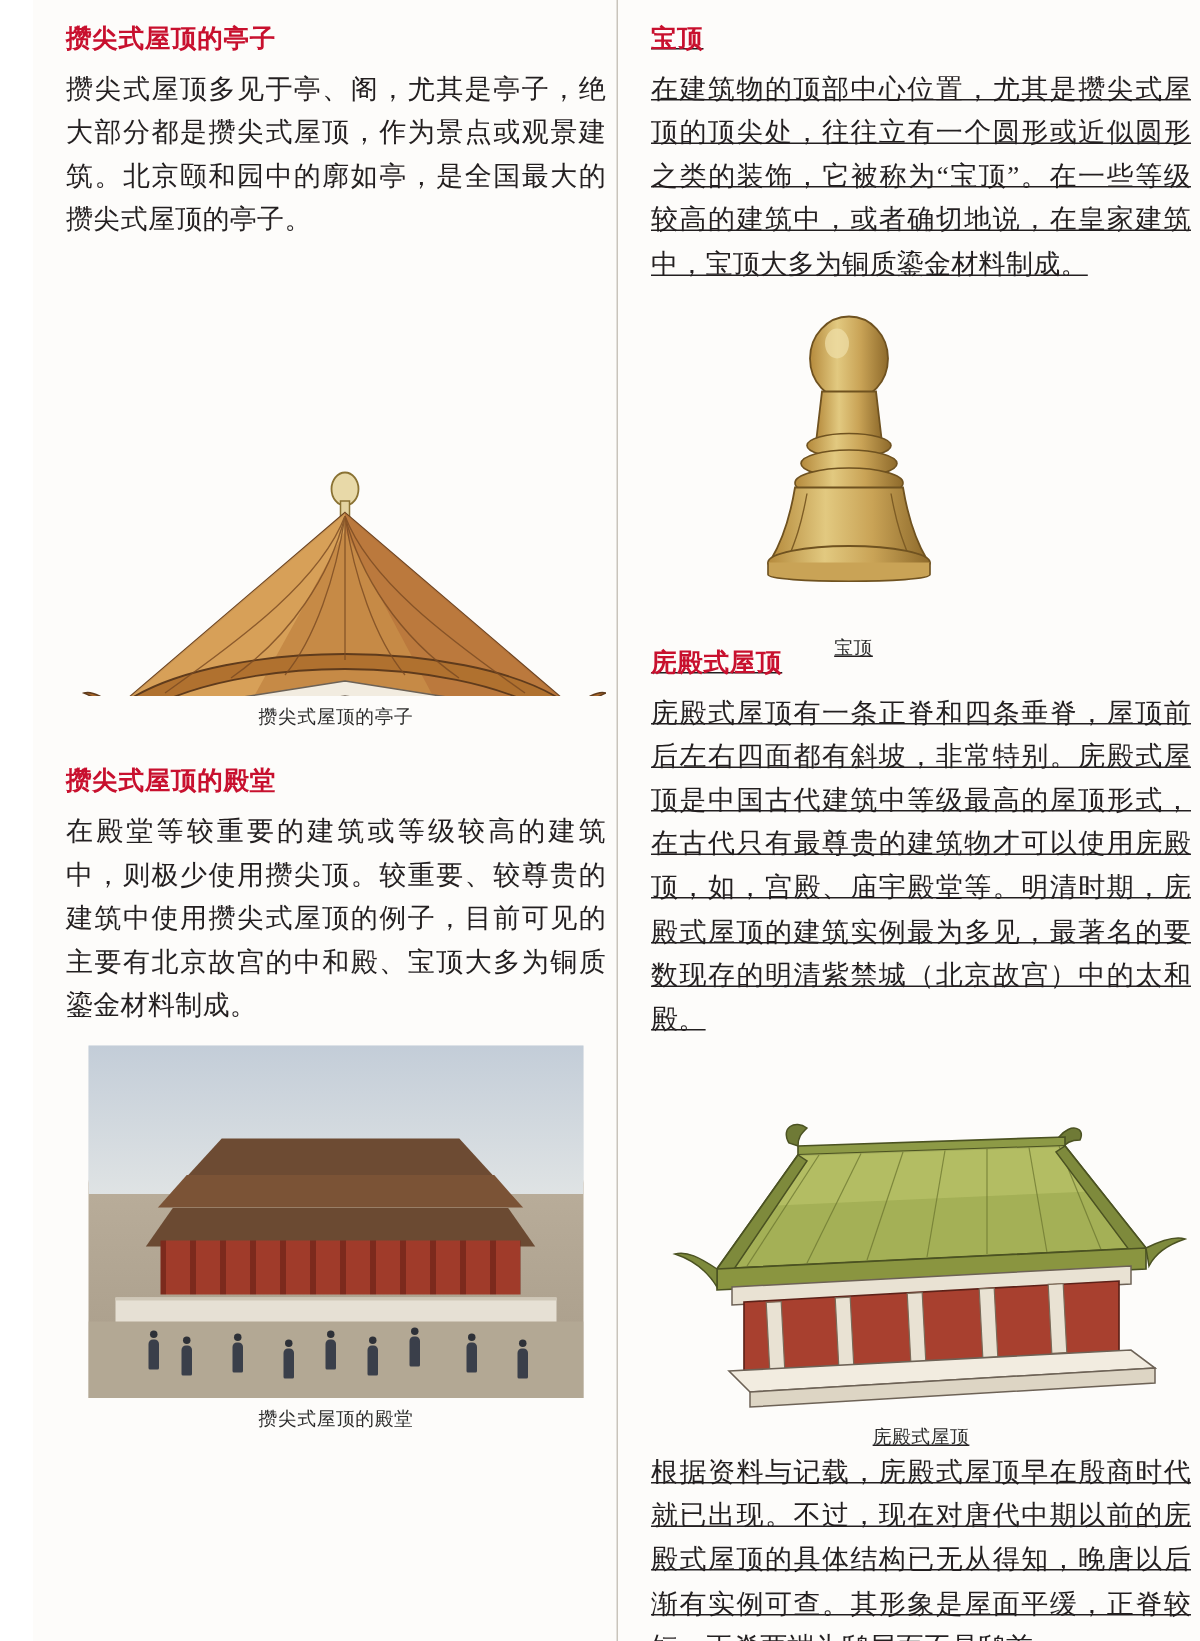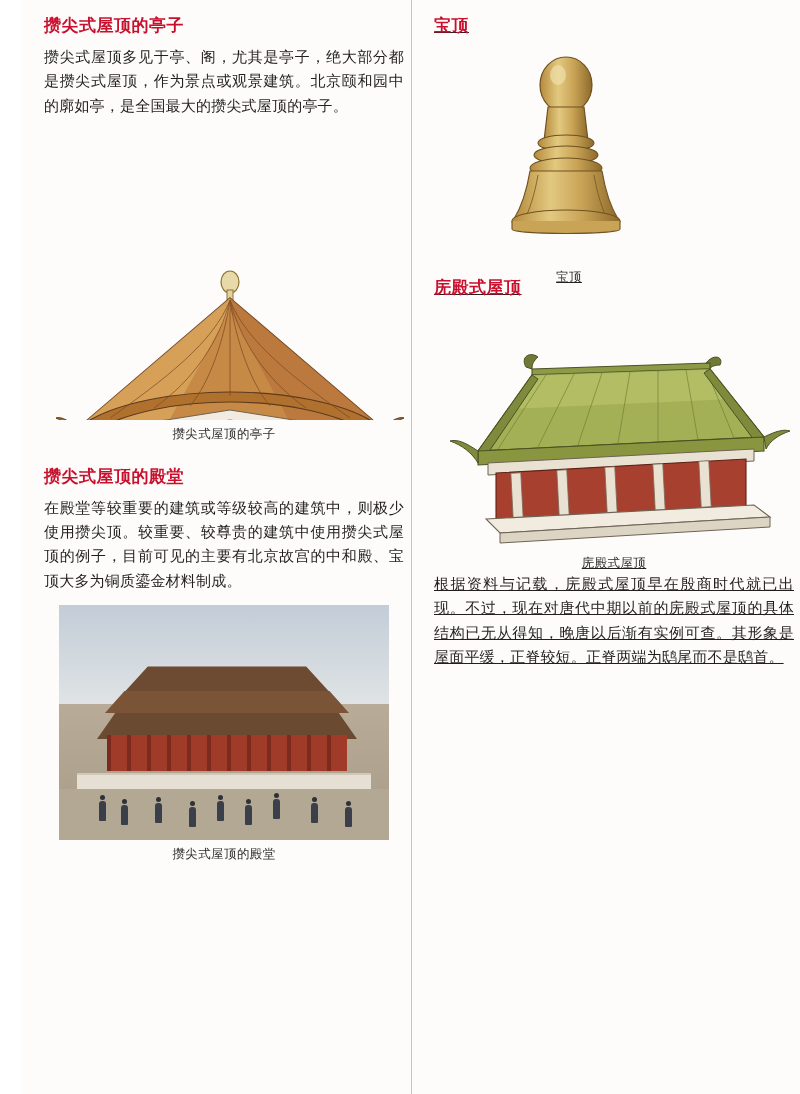--- a/index.html
+++ b/index.html
@@ -42,21 +42,21 @@
     color: #c8102e;
     font-weight: bold;
     font-size: 17px;
     letter-spacing: 0.5px;
     margin: 0 0 8px 0;
     font-family: "Liberation Sans", "DejaVu Sans", sans-serif;
   }
   .heading.first { margin-top: 14px; }
 
   .body-text {
-    font-size: 15px;
+    font-size: 18px;
     line-height: 1.62;
     text-align: justify;
     margin: 0 0 10px 0;
     letter-spacing: 0.2px;
   }
 
   .caption {
     font-size: 12.5px;
     text-align: center;
     color: #2b2b2b;
@@ -217,20 +217,21 @@
       </div>
     </div>
 
     <div class="caption">攒尖式屋顶的殿堂</div>
   </div>
 
   <div class="col col-right">
 
     <h2 class="heading first">宝顶</h2>
 
+    <p class="body-text">在建筑物的顶部中心位置，尤其是攒尖式屋顶的顶尖处，往往立有一个圆形或近似圆形之类的装饰，它被称为“宝顶”。在一些等级较高的建筑中，或者确切地说，在皇家建筑中，宝顶大多为铜质鎏金材料制成。</p>
 
     <div class="figure baoding-wrap">
       <svg width="360" height="210" viewBox="0 0 360 210">
         <defs>
           <linearGradient id="gold" x1="0" y1="0" x2="1" y2="0">
             <stop offset="0%" stop-color="#b58a3c"></stop>
             <stop offset="35%" stop-color="#e2c980"></stop>
             <stop offset="65%" stop-color="#c9a356"></stop>
             <stop offset="100%" stop-color="#8e6a2b"></stop>
           </linearGradient>
@@ -250,20 +251,21 @@
         <path d="M160 126 C 164 148, 168 158, 172 168" fill="none" stroke="#7d5c25" stroke-width="0.9"></path>
 
         <ellipse cx="132" cy="172" rx="54" ry="11" fill="url(#gold)" stroke="#6f5220" stroke-width="1.2"></ellipse>
         <path d="M78 172 L78 180 C 78 186, 186 186, 186 180 L186 172" fill="#c9a356" stroke="#6f5220" stroke-width="1.1"></path>
       </svg>
       <div class="caption" style="width:270px;">宝顶</div>
     </div>
 
     <h2 class="heading" style="margin-top:12px;">庑殿式屋顶</h2>
 
+    <p class="body-text">庑殿式屋顶有一条正脊和四条垂脊，屋顶前后左右四面都有斜坡，非常特别。庑殿式屋顶是中国古代建筑中等级最高的屋顶形式，在古代只有最尊贵的建筑物才可以使用庑殿顶，如，宫殿、庙宇殿堂等。明清时期，庑殿式屋顶的建筑实例最为多见，最著名的要数现存的明清紫禁城（北京故宫）中的太和殿。</p>
 
     <div class="figure wudian-wrap">
       <svg width="360" height="235" viewBox="0 0 360 235">
 
         <path d="M92 56 C 86 46, 96 40, 104 46 C 100 50, 98 52, 98 58 Z" fill="#6f7a36" stroke="#4b5222" stroke-width="1"></path>
         <path d="M272 52 C 280 42, 290 46, 286 54 C 280 54, 276 56, 274 60 Z" fill="#6f7a36" stroke="#4b5222" stroke-width="1"></path>
 
         <path d="M98 58 L276 52 L276 60 L98 66 Z" fill="#8d9a46" stroke="#4b5222" stroke-width="1.1"></path>
 
         <path d="M98 64 L276 58 L330 126 L44 140 Z" fill="#a4b056" stroke="#4b5222" stroke-width="1.3"></path>

